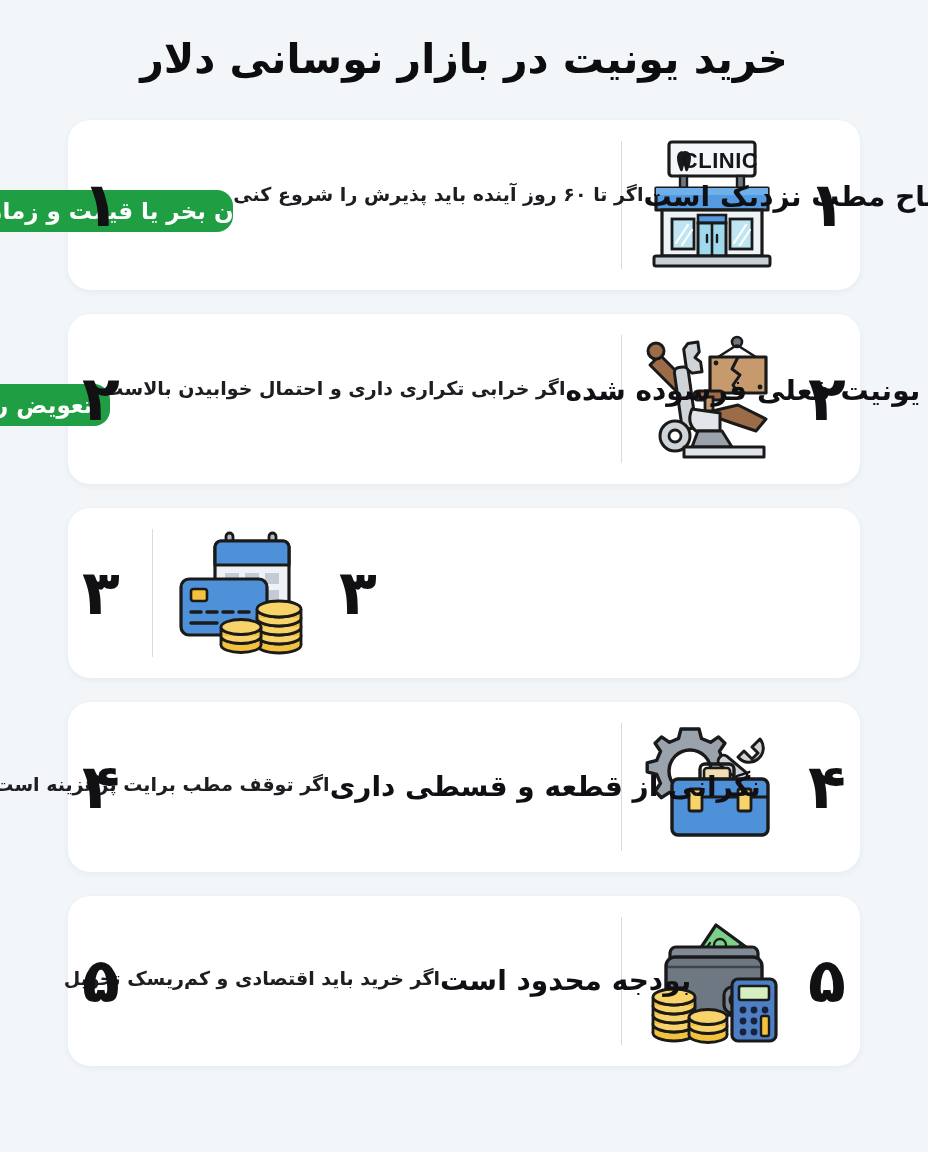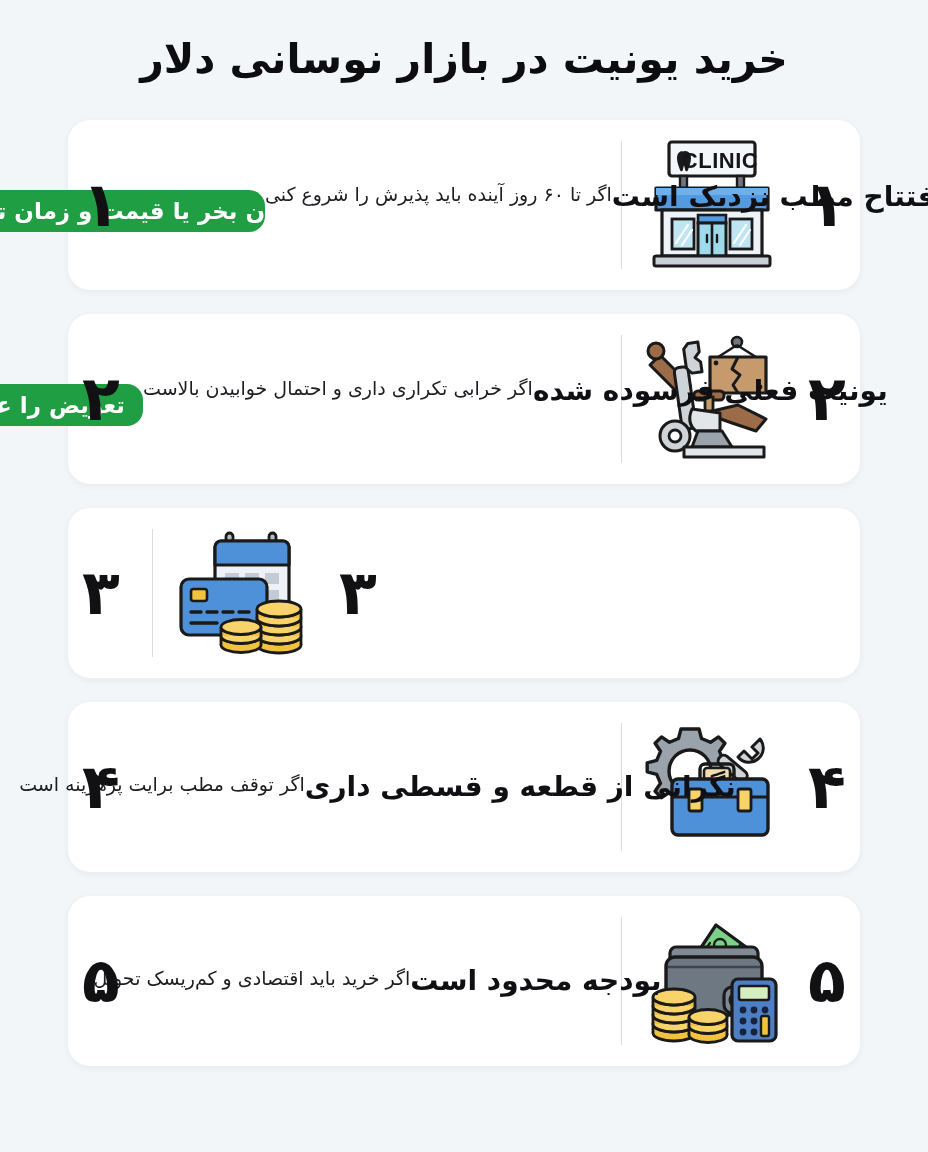--- a/index.html
+++ b/index.html
@@ -95,21 +95,21 @@
     font-size: 28px;
     font-weight: 700;
     color: #101014;
     line-height: 1.3;
     text-align: right;
     width: 100%;
     white-space: nowrap;
   }
   .subline {
     font-size: 19px;
-    font-weight: 400;
+    font-weight: 700;
     color: #1d1d22;
     line-height: 1.35;
     margin-top: 3px;
     text-align: right;
     width: 100%;
     white-space: nowrap;
   }
   .cta {
     margin-top: 11px;
     width: 100%;

